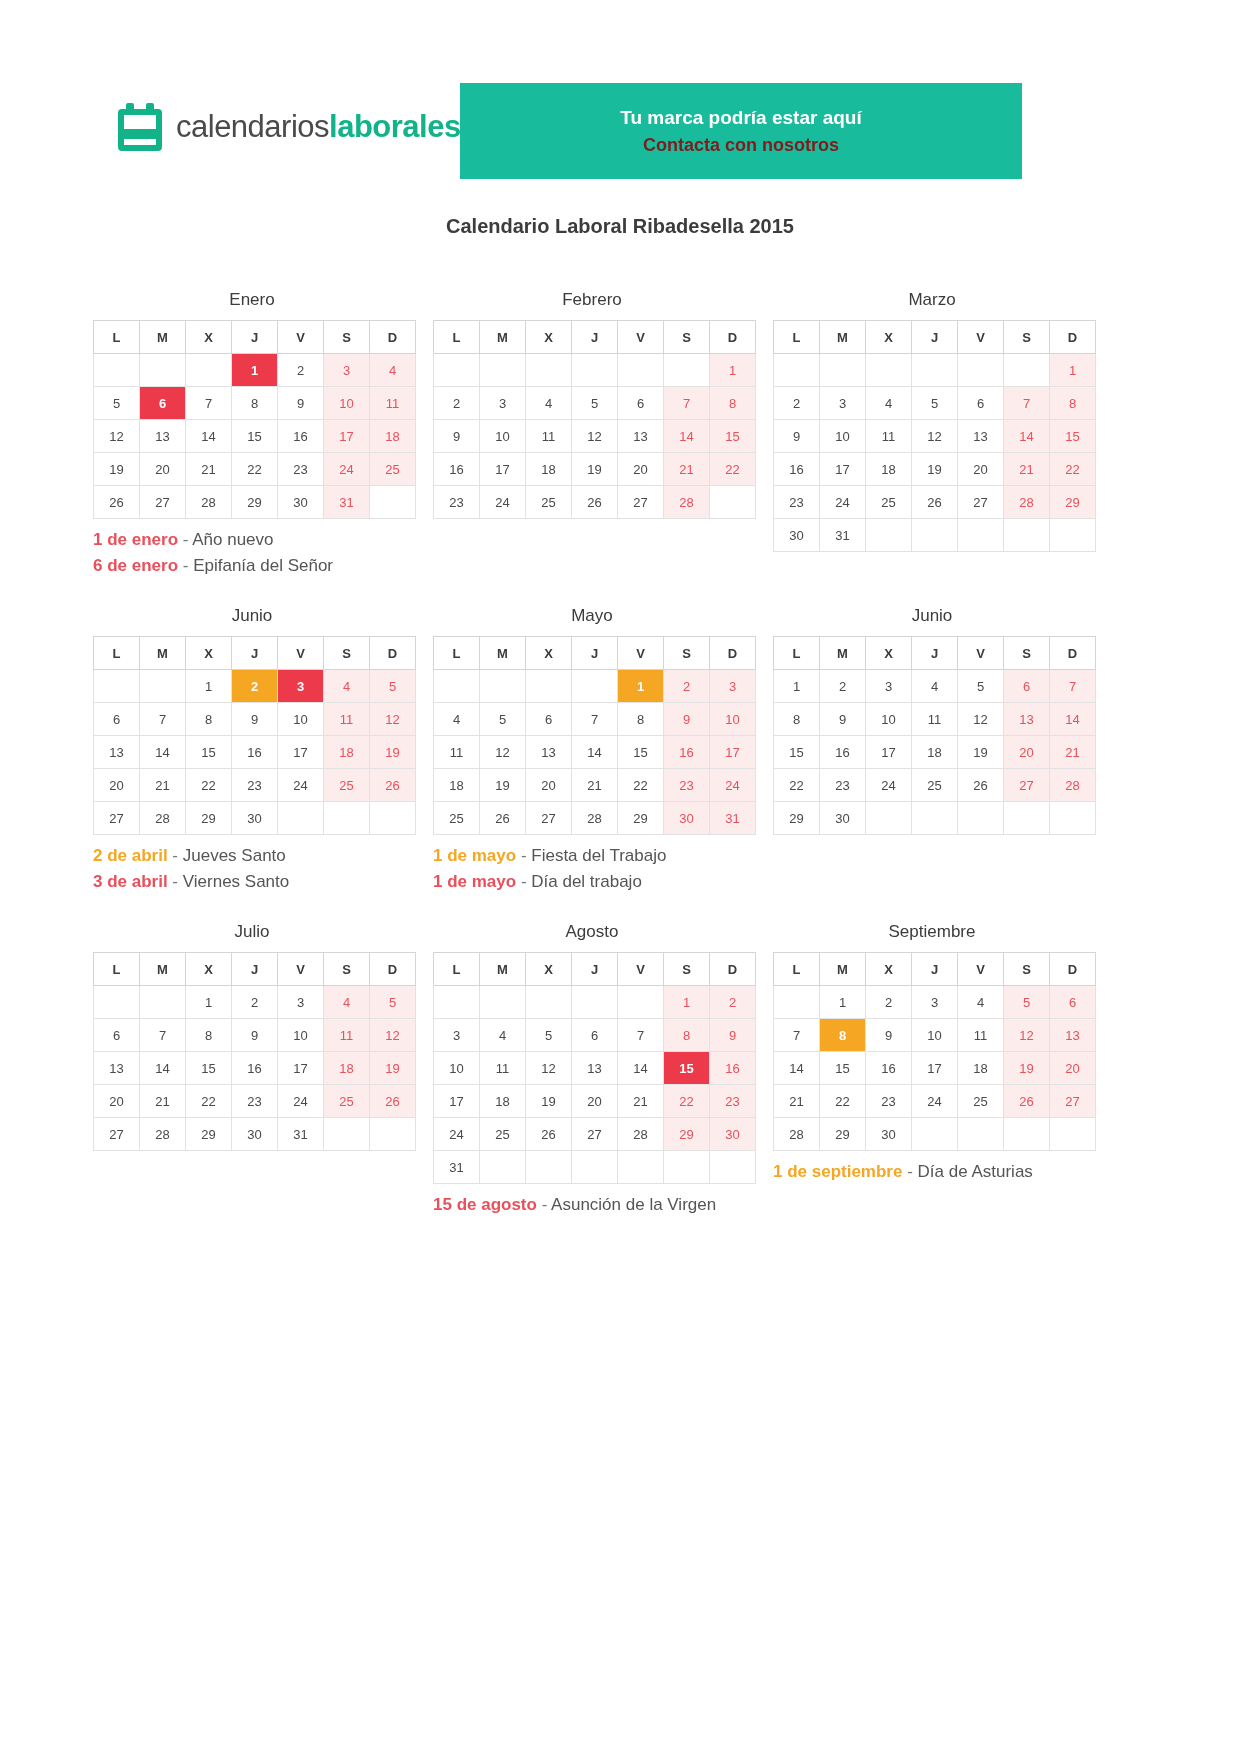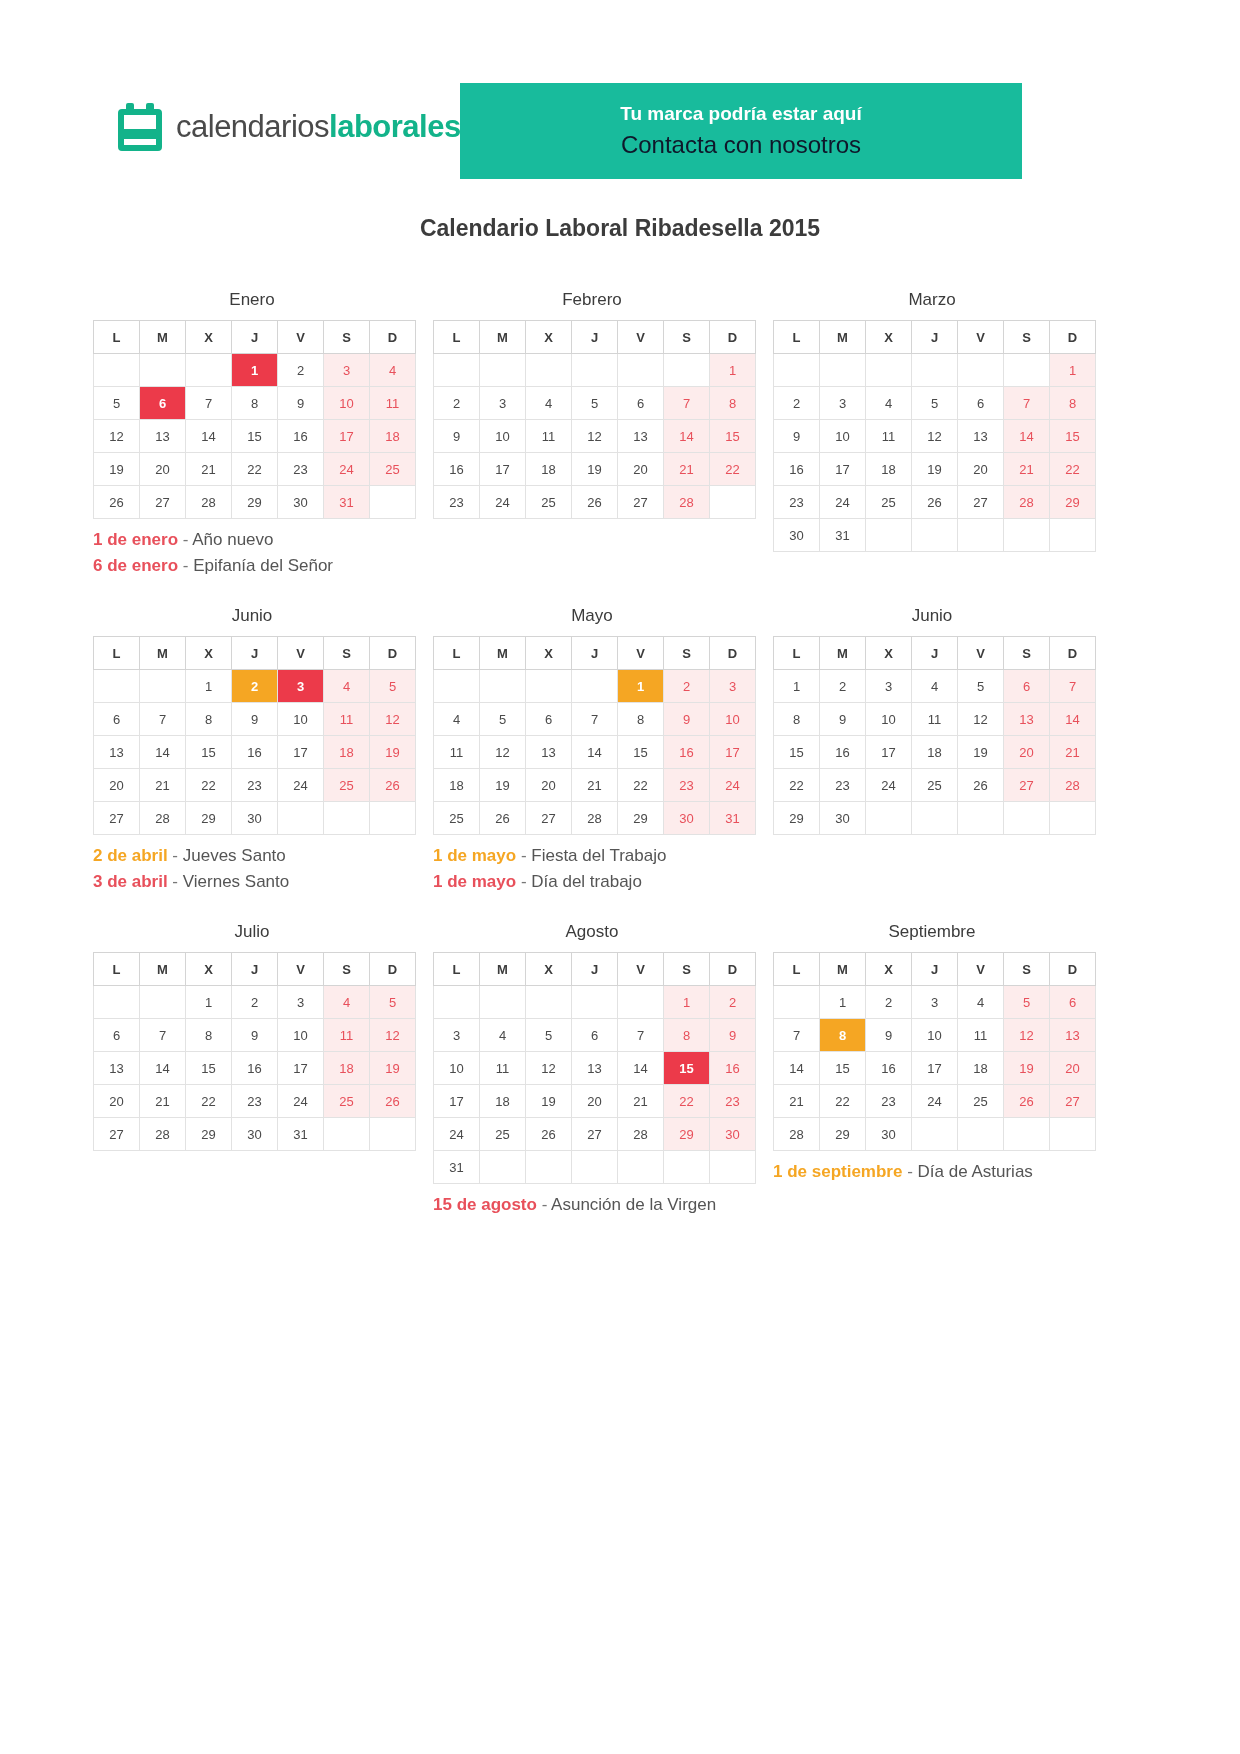--- a/index.html
+++ b/index.html
@@ -24,25 +24,25 @@
   .logo-text{font-size:31px;letter-spacing:-0.5px;white-space:nowrap;}
   .logo-text .t1{color:#4a4a4a;}
   .logo-text .t2{color:#13b38a;font-weight:bold;}
   .logo-text .t3{color:#9b9b9b;font-size:20px;}
 
   .banner{
     position:absolute;left:460px;top:83px;width:562px;height:96px;background:#18bb9c;
     display:flex;flex-direction:column;align-items:center;justify-content:center;gap:6px;
   }
   .banner .l1{color:#ffffff;font-size:19px;font-weight:bold;}
-  .banner .l2{color:#0f172a;font-size:24px;}
+  .banner .l2{color:#7f1d1d;font-size:18px;font-weight:bold;}
 
   .page-title{
     position:absolute;left:0;top:215px;width:1240px;text-align:center;
-    font-size:23px;font-weight:bold;color:#3c3c3c;
+    font-size:20px;font-weight:bold;color:#3c3c3c;
   }
 
   
   .months{
     position:absolute;left:93px;top:290px;width:1020px;
   }
   .row{display:flex;}
   .month{width:340px;box-sizing:border-box;}
   .month-inner{width:318px;}
   .month-name{

